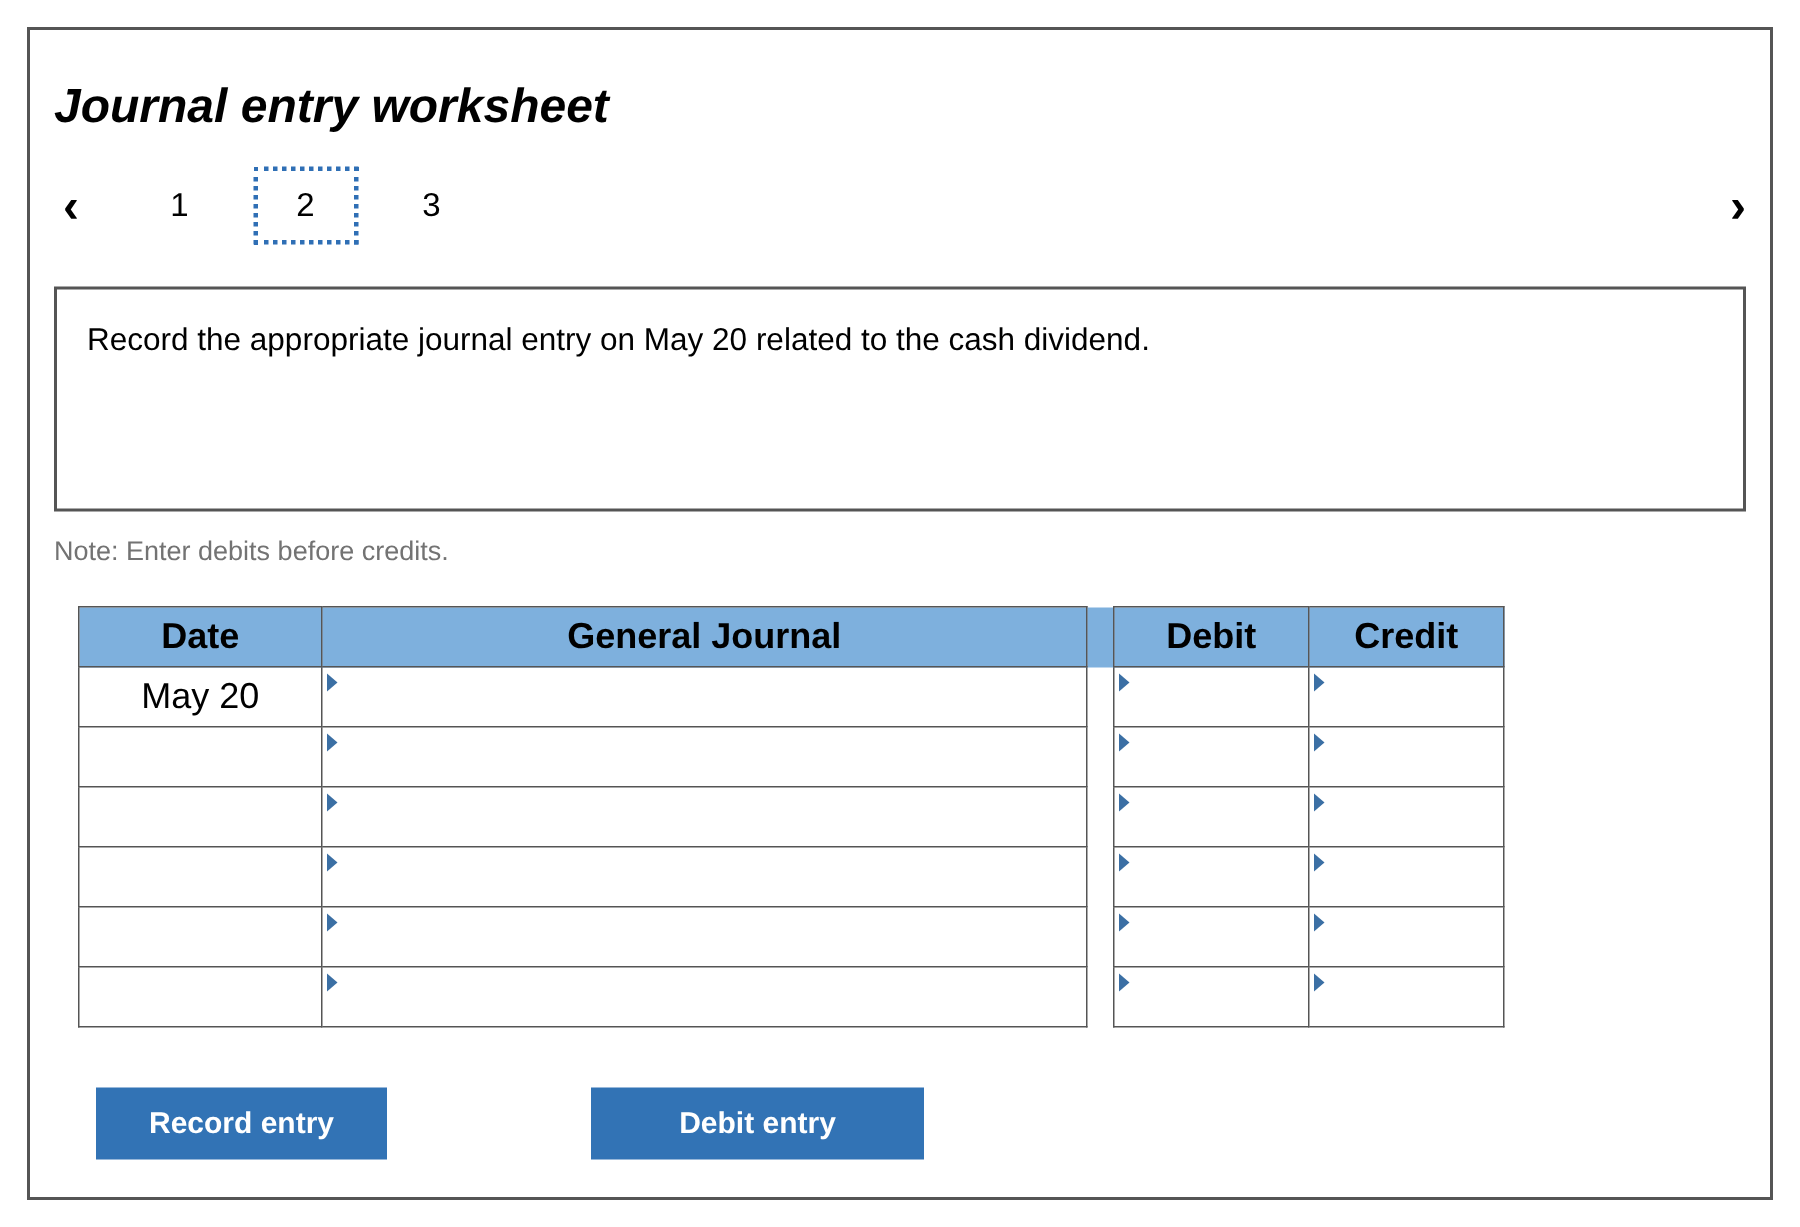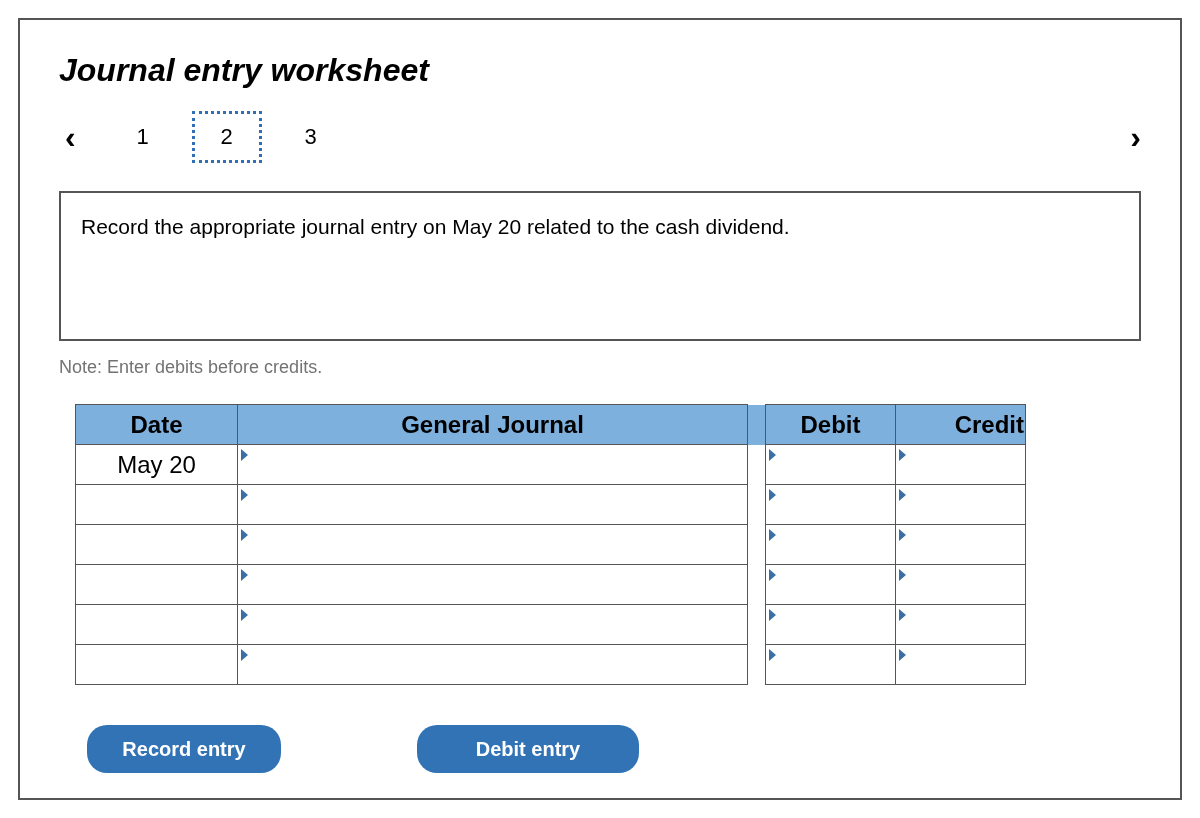--- a/index.html
+++ b/index.html
@@ -6,21 +6,21 @@
   body {
     margin: 0;
     padding: 18px;
     background: #fff;
     font-family: Arial, Helvetica, sans-serif;
   }
   .frame {
     width: 1164px;
     height: 782px;
     border: 2px solid #555;
-    padding: 32px 39px;
+    padding: 32px 16px;
     position: relative;
     background: #fff;
   }
   .title {
     font-size: 32px;
     font-weight: 700;
     font-style: italic;
     font-family: Verdana, Arial, sans-serif;
     margin-bottom: 22px;
   }
@@ -78,21 +78,21 @@
     height: 40px;
     font-size: 24px;
   }
   .je-table th {
     background: #7eb0dd;
     font-weight: 700;
   }
   .col-date    { width: 162px; }
   .col-journal { width: 510px; }
   .col-debit   { width: 130px; }
-  .col-credit  { width: 130px; text-align: right; }
+  .col-credit  { width: 130px; }
   .je-table td { text-align: center; }
   .date-cell { font-size: 20px; }
   .drop-cell { position: relative; cursor: pointer; }
   .drop-cell::before {
     content: "";
     position: absolute;
     left: 3px;
     top: 4px;
     width: 0; height: 0;
     border-top: 6px solid transparent;
@@ -108,21 +108,20 @@
     background: #3273b5;
     color: #fff;
     font-size: 20px;
     font-weight: 700;
     height: 48px;
     display: flex;
     align-items: center;
     justify-content: center;
     cursor: pointer;
     font-family: Arial, sans-serif;
-    border-radius: 20px;
   }
   .btn-record { width: 194px; margin-right: 136px; }
   .btn-clear  { width: 222px; }
   .btn-view   { width: 268px; margin-left: auto; margin-right: 10px; }
   .spacer-col { width: 18px; border: none !important; }
 </style>
 </head>
 <body>
 
 <div class="frame">

